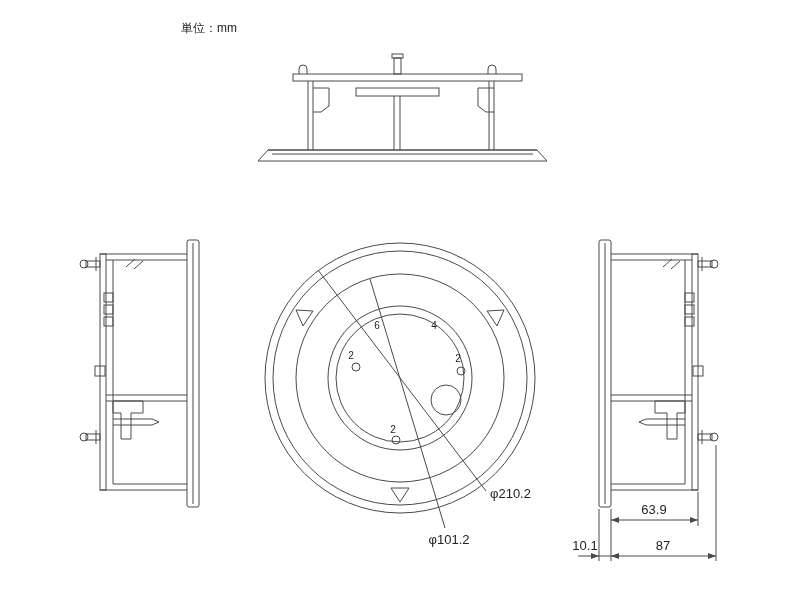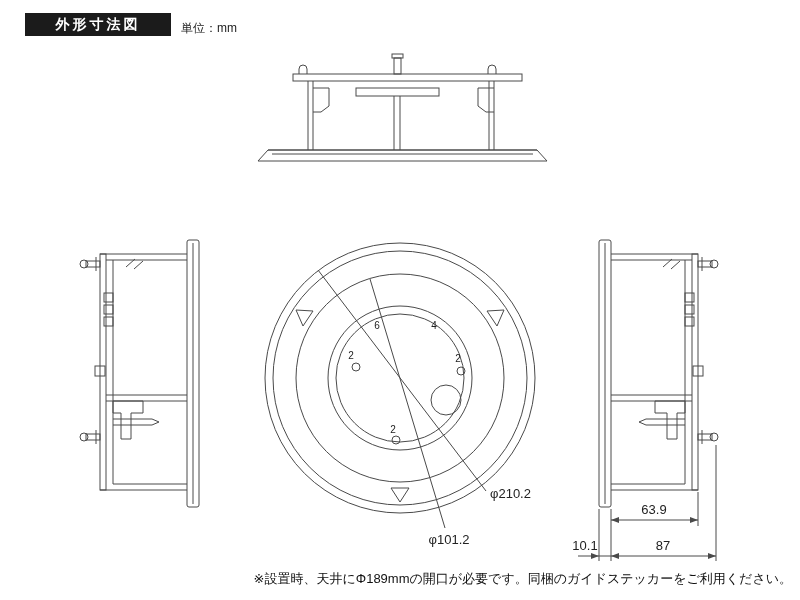--- a/index.html
+++ b/index.html
@@ -21,23 +21,20 @@
   }
   svg text{font-family:"Liberation Sans","DejaVu Sans",sans-serif;fill:#222;}
   .dim-text{font-size:13px;}
   .mark-text{font-size:10px;}
 </style>
 </head>
 <body>
 
 <div class="page">
 
-  <div class="title-badge">
-    <span>外形寸法図</span>
-  </div>
   <div class="unit-label">単位：mm</div>
 
   <svg class="drawing-svg" width="800" height="600" viewBox="0 0 800 600">
 
     <g stroke="#4a4a4a" stroke-width="1" fill="none">
 
       <rect x="293" y="74" width="229" height="7"></rect>
 
       <path d="M299,74 v-5 a4,4 0 0 1 8,0 v5"></path>
       <path d="M488,74 v-5 a4,4 0 0 1 8,0 v5"></path>
@@ -171,14 +168,13 @@
       <path d="M716,556 l-8,-3 v6 z"></path>
     </g>
 
     <text class="dim-text" x="490" y="498" text-anchor="start">φ210.2</text>
     <text class="dim-text" x="449" y="544" text-anchor="middle">φ101.2</text>
     <text class="dim-text" x="654" y="514" text-anchor="middle">63.9</text>
     <text class="dim-text" x="585" y="550" text-anchor="middle">10.1</text>
     <text class="dim-text" x="663" y="550" text-anchor="middle">87</text>
   </svg>
 
-  <div class="footnote">※設置時、天井にΦ189mmの開口が必要です。同梱のガイドステッカーをご利用ください。</div>
 </div>
 
 </body></html>

